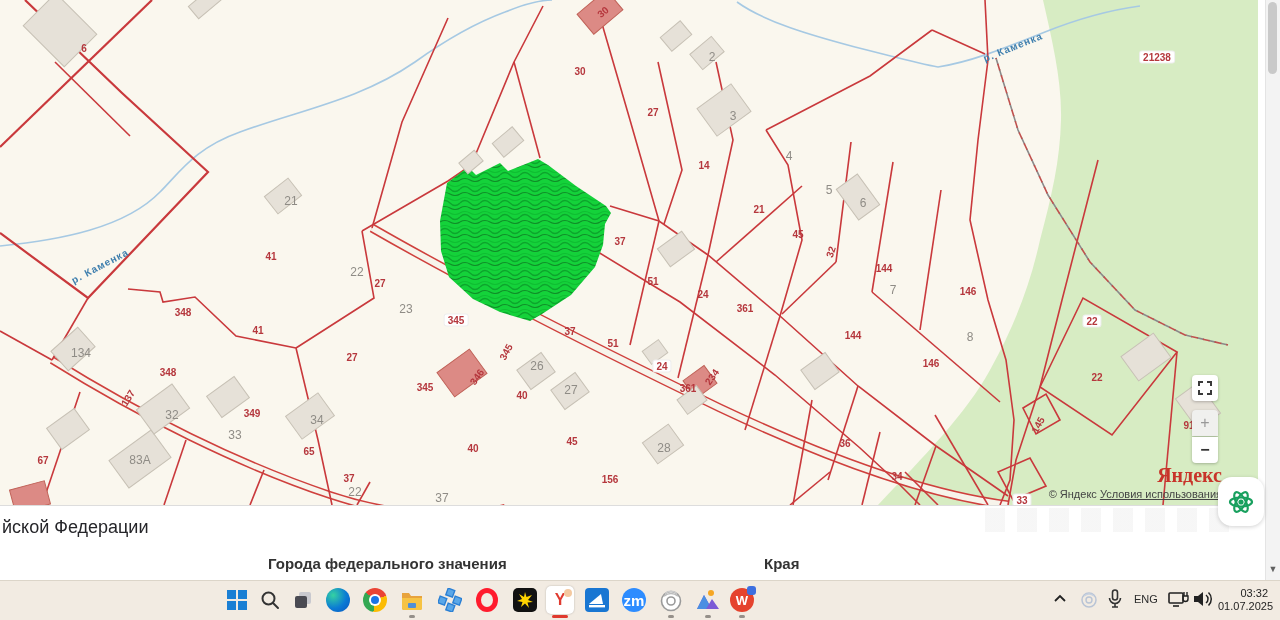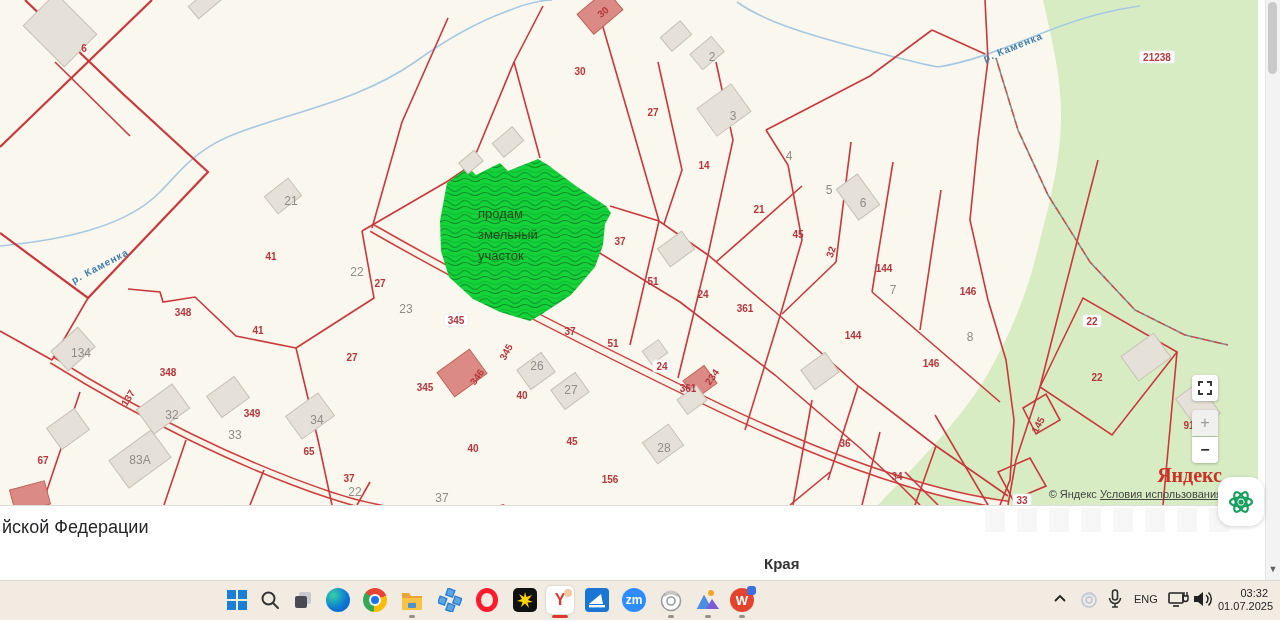--- a/index.html
+++ b/index.html
@@ -56,21 +56,21 @@
   #edge-ic{width:24px;height:24px;border-radius:50%;
     background:radial-gradient(circle at 30% 30%,#35d2a2,#0b7bd4 55%,#0a55c0);}
   #chrome-ic{width:24px;height:24px;border-radius:50%;position:relative;
     background:conic-gradient(from -50deg,#ea4335 0 33%,#fbbc05 33% 66%,#34a853 66% 100%);}
   #chrome-ic::before{content:"";position:absolute;left:6px;top:6px;width:12px;height:12px;
     border-radius:50%;background:#fff;}
   #chrome-ic::after{content:"";position:absolute;left:8px;top:8px;width:8px;height:8px;
     border-radius:50%;background:#1a73e8;}
   #opera-ic{width:22px;height:24px;border-radius:50%;border:5px solid #ff1b2d;box-sizing:border-box;}
   #zoom-ic{width:24px;height:24px;border-radius:50%;background:#2d8cff;color:#fff;
-    font-size:12px;font-weight:700;display:flex;align-items:center;justify-content:center;}
+    font-size:15px;font-weight:700;display:flex;align-items:center;justify-content:center;}
   #wps-ic{width:24px;height:24px;border-radius:50%;background:#e5432e;color:#fff;font-size:13px;
     font-weight:700;display:flex;align-items:center;justify-content:center;position:relative;}
   #wps-ic::after{content:"";position:absolute;right:-2px;top:-2px;width:9px;height:9px;
     border-radius:3px;background:#3d6fe0;}
   #burst-ic{width:24px;height:24px;border-radius:5px;background:#111;display:flex;
     align-items:center;justify-content:center;}
   #yx{color:#e03a2f;font-weight:700;font-size:16px;position:relative;}
   #yx::after{content:"";position:absolute;right:-7px;top:-2px;width:8px;height:8px;
     border-radius:50%;background:#f4c9a0;}
   
@@ -262,25 +262,20 @@
         <span class="lab g" style="left: 235px; top: 435px;">33</span>
         <span class="lab g" style="left: 317px; top: 420px;">34</span>
         <span class="lab g" style="left: 355px; top: 492px;">22</span>
         <span class="lab g" style="left: 442px; top: 498px;">37</span>
         <span class="lab g" style="left: 140px; top: 460px;">83A</span>
         <span class="lab g" style="left: 81px; top: 353px;">134</span>
         <span class="riv" style="left: 100px; top: 266px; transform: translate(-50%, -50%) rotate(-28deg);">р. Каменка</span>
         <span class="riv" style="left: 1013px; top: 47px; transform: translate(-50%, -50%) rotate(-22deg);">р. Каменка</span>
       </div>
 
-    <div class="gp-text">
-      <div>продам</div>
-      <div>змельный</div>
-      <div>участок</div>
-    </div>
 
     <div class="mbtn" style="left:1192px;top:375px;">
       <svg width="14" height="14" viewBox="0 0 14 14">
         <path d="M1,5 V1 H5 M9,1 H13 V5 M13,9 V13 H9 M5,13 H1 V9" fill="none" stroke="#3a3a3a" stroke-width="2"></path>
       </svg>
     </div>
     <div class="mbtn" id="zoom-in" style="left:1192px;top:410px;">+</div>
     <div class="mbtn" id="zoom-out" style="left:1192px;top:437px;">−</div>
 
     <div id="ylogo">Яндекс</div>
@@ -297,20 +292,21 @@
       <g fill="none" stroke="#18a05e" stroke-width="2.2">
         <ellipse cx="14" cy="14" rx="11" ry="4.5"></ellipse>
         <ellipse cx="14" cy="14" rx="11" ry="4.5" transform="rotate(60 14 14)"></ellipse>
         <ellipse cx="14" cy="14" rx="11" ry="4.5" transform="rotate(120 14 14)"></ellipse>
       </g>
       <circle cx="14" cy="14" r="2.6" fill="#18a05e"></circle>
     </svg>
   </div>
 
   <div id="h-left">йской Федерации</div>
+  <div id="h-center">Города федерального значения</div>
   <div id="h-right">Края</div>
 
   <div id="sb">
     <div id="sb-thumb"></div>
     <div id="sb-down">▼</div>
   </div>
 
   <div id="taskbar"></div>
 
   <div class="tic" style="left:223px;">

